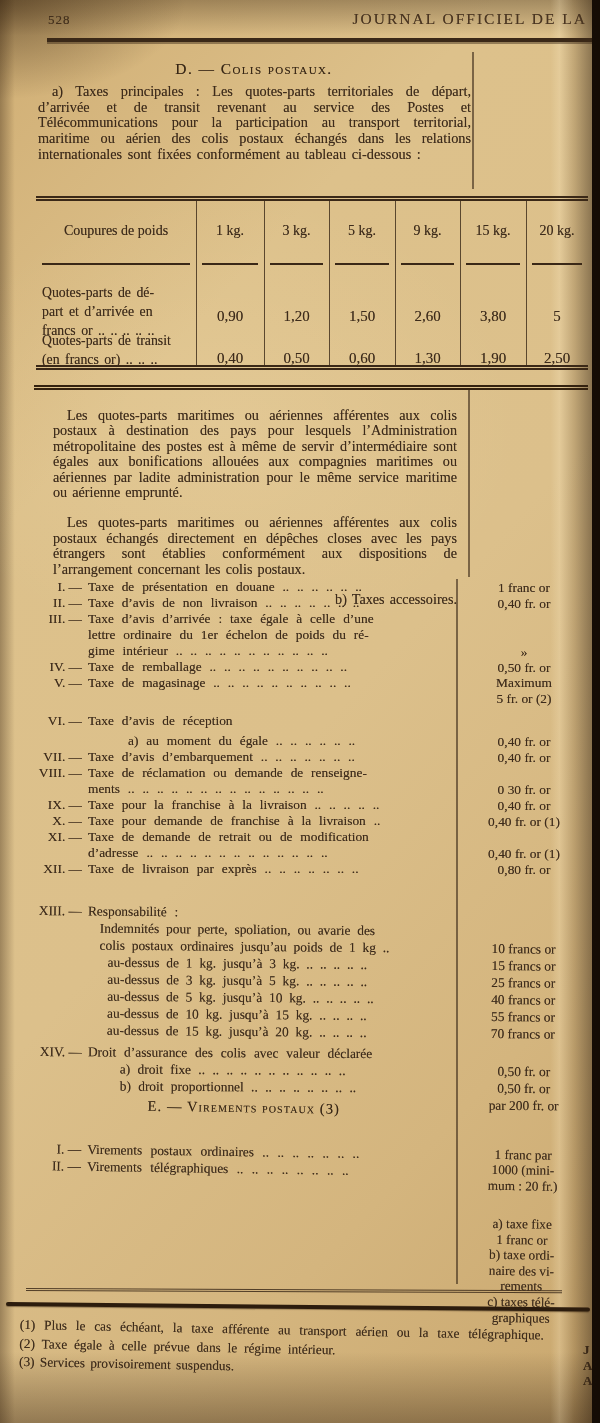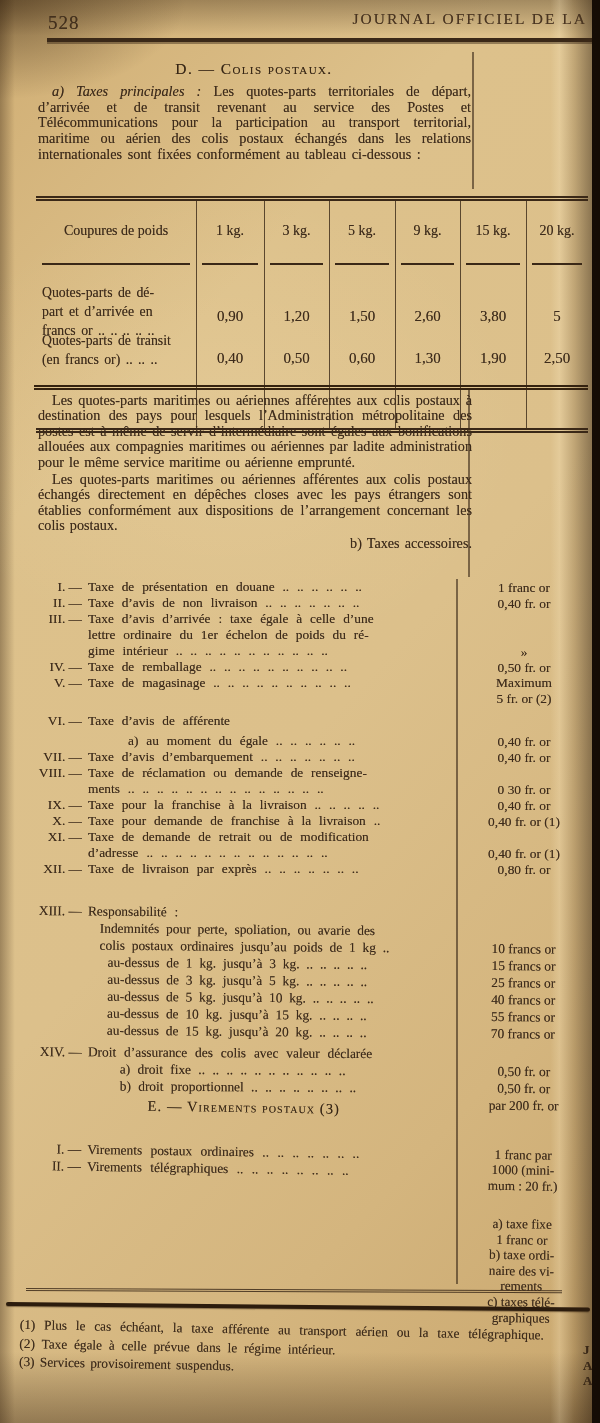--- a/index.html
+++ b/index.html
@@ -12,53 +12,53 @@
     position:absolute;left:0;top:0;width:592px;height:1423px;overflow:hidden;
     color:#3d2b1b;
     background:
       radial-gradient(300px 160px at 0% 0%, rgba(48,30,12,.50), rgba(48,30,12,0) 62%),
       radial-gradient(420px 340px at 38% 30%, rgba(255,238,196,.16), rgba(255,238,196,0) 70%),
       linear-gradient(to right, rgba(56,36,16,.38), rgba(56,36,16,0) 2.5%, rgba(56,36,16,0) 93%, rgba(255,240,205,.22) 94.5%, rgba(66,44,20,.18) 97%, rgba(40,24,10,.45) 100%),
       linear-gradient(to bottom, rgba(52,33,14,.34), rgba(52,33,14,0) 2.5%, rgba(52,33,14,0) 95%, rgba(46,28,12,.40) 100%),
       linear-gradient(133deg,#d0ae74 0%,#ddc18b 26%,#dcc08b 52%,#d4b57e 78%,#c9a76e 100%);
     text-shadow:0 0 .5px rgba(61,43,27,.55);
   }
-  .pageno{position:absolute;left:48px;top:12px;font-size:19px;letter-spacing:1px;color:#43301d}
+  .pageno{position:absolute;left:48px;top:12px;font-size:13px;letter-spacing:1px;color:#43301d}
   .journal{position:absolute;right:5px;top:10px;font-size:15.5px;letter-spacing:2px;color:#4a3521;white-space:nowrap}
   .toprule{position:absolute;left:47px;right:0;top:38px;height:4px;background:#3a2817;box-shadow:0 2px 0 rgba(58,40,23,.45)}
   .vr{position:absolute;width:1.5px;background:rgba(62,44,26,.62)}
   #vr1{left:472px;top:52px;height:137px}
   #vr2{left:468px;top:390px;height:187px}
   #vr3{left:456px;top:579px;height:705px}
   .d-title{position:absolute;left:38px;top:60px;width:432px;text-align:center;font-size:15.5px;font-variant:small-caps;letter-spacing:1.4px;color:#372615}
   .intro{position:absolute;left:38px;top:84px;width:433px;font-size:14.3px;line-height:15.7px;text-align:justify;word-spacing:2px}
   .intro .ind{text-indent:14px;margin:0}
-  .it{font-style:italic}
-  
-  .rtable{position:absolute;left:36px;top:196px;width:552px;height:237px}
+  .it{}
+  
+  .rtable{position:absolute;left:36px;top:196px;width:552px;height:174px}
   .tline-top{position:absolute;left:0;right:0;top:0;height:0;border-top:5px double #3a2817}
   .tline-bot{position:absolute;left:0;right:0;bottom:0;height:0;border-top:5px double #3a2817}
   .thead{position:absolute;left:0;right:0;top:5px;height:60px;display:flex;align-items:center;font-size:14px}
   .thead .hc{text-align:center}
   .hu{position:absolute;height:2px;background:#3a2817;top:67px}
   .vsep{position:absolute;top:5px;bottom:5px;width:1.3px;background:rgba(58,40,23,.8)}
   .tbody{position:absolute;left:0;right:0;top:68px;bottom:5px;font-size:13.8px}
   .tlabel{position:absolute;left:6px;width:152px;line-height:19px;white-space:pre-line;word-spacing:2px}
   #tlabel0{top:19px}
   #tlabel1{top:67px}
   .vals{position:absolute;left:0;right:0;display:flex;font-size:15px}
   #vals0{top:44px}
   #vals1{top:86px}
   .vals .sp{width:160px}
   .vals .vc{text-align:center}
   .w1{width:68px}.w2{width:65px}.w3{width:66px}.w4{width:65px}.w5{width:66px}.w6{width:62px}
   .sep-dbl{position:absolute;left:34px;top:385px;width:554px;height:0;border-top:5px double #34220f}
   
   .paras{position:absolute;left:38px;top:393px;width:434px;font-size:14.2px;line-height:15.4px;text-align:justify;word-spacing:1.5px}
-  .paras p{margin:0;text-indent:14px}
+  .paras p{margin:15px;text-indent:14px}
   .paras p + p{margin-top:2px}
   .b-label{margin-top:9px;padding-left:17px;text-indent:0 !important;text-align:right}
   
   .taxes{position:absolute;left:28px;top:579px;width:560px;font-size:13.4px;line-height:16px}
   .trow{display:flex;align-items:flex-start}
   .tnum{width:54px;flex:none;text-align:right;padding-right:6px;white-space:nowrap}
   .tlbl{flex:1;white-space:pre-line;overflow:hidden;word-spacing:4.5px}
   .tval{width:128px;flex:none;text-align:center;white-space:pre-line;align-self:flex-end;line-height:15.5px}
   .gap-top{margin-top:7px}
   .gap-sm{margin-top:4px}
@@ -198,21 +198,21 @@
       <span class="tval">0,50 fr. or</span>
     </div>
     <div class="trow">
       <span class="tnum">V. —</span>
       <span class="tlbl">Taxe de magasinage .. .. .. .. .. .. .. .. .. ..</span>
       <span class="tval">Maximum
 5 fr. or (2)</span>
     </div>
     <div class="trow gap-top">
       <span class="tnum">VI. —</span>
-      <span class="tlbl">Taxe d’avis de afférente</span>
+      <span class="tlbl">Taxe d’avis de réception</span>
       <span class="tval"></span>
     </div>
     <div class="trow sub gap-sm">
       <span class="tnum"></span>
       <span class="tlbl">a) au moment du égale .. .. .. .. .. ..</span>
       <span class="tval">0,40 fr. or</span>
     </div>
     <div class="trow">
       <span class="tnum">VII. —</span>
       <span class="tlbl">Taxe d’avis d’embarquement .. .. .. .. .. .. ..</span>

